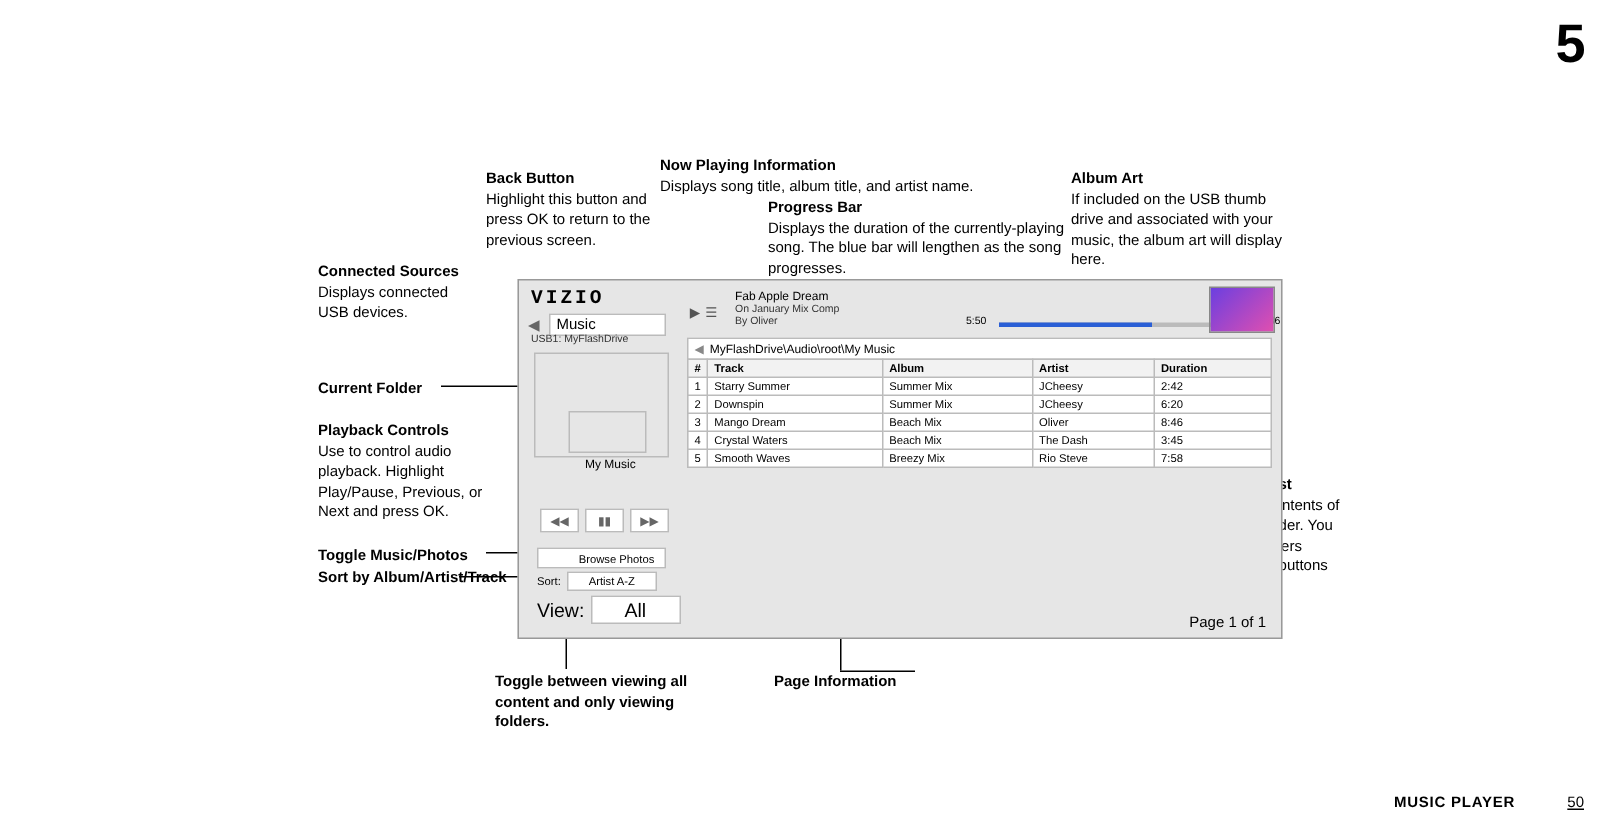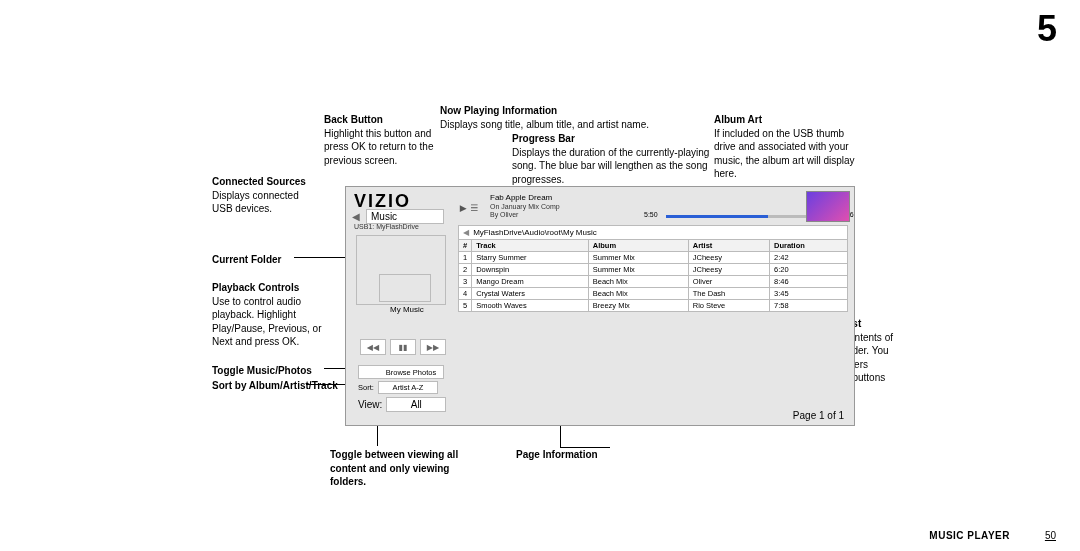--- a/index.html
+++ b/index.html
@@ -3,21 +3,21 @@
 <meta charset="utf-8">
 <style>
   * { box-sizing: border-box; margin: 0; padding: 0; }
   body { width: 1080px; height: 551px; background: #fff; font-family: Helvetica, Arial, sans-serif; color: #000; position: relative; }
   .chapter-num { position: absolute; top: 8px; right: 24px; font-size: 36px; font-weight: bold; letter-spacing: -1px; }
   .pagenum { position: absolute; bottom: 10px; right: 24px; font-size: 10px; text-decoration: underline; }
   .footer-label { position: absolute; bottom: 10px; right: 70px; font-size: 10px; font-weight: bold; letter-spacing: 0.5px; }
   .ann { position: absolute; font-size: 10px; line-height: 1.35; }
   .ann b { font-weight: bold; }
   .ui-panel { position: absolute; left: 345px; top: 186px; width: 510px; height: 240px; background: #e6e6e6; border: 1px solid #999; }
-  .ui-panel .logo { position: absolute; left: 8px; top: 4px; font-weight: bold; font-size: 18px; letter-spacing: 2px; }
+  .ui-panel .logo { position: absolute; left: 8px; top: 4px; font-weight: bold; font-size: 13px; letter-spacing: 2px; font-family: Liberation Mono, monospace; }
   .ui-panel .back { position: absolute; left: 6px; top: 24px; width: 10px; height: 12px; font-size: 10px; color: #666; }
   .ui-panel .mode { position: absolute; left: 20px; top: 22px; width: 78px; text-align: left; font-size: 10px; background: #fff; border: 1px solid #bbb; padding: 1px 4px; }
   .ui-panel .usb-line { position: absolute; left: 8px; top: 36px; font-size: 7px; color: #333; }
   .ui-panel .tree { position: absolute; left: 10px; top: 48px; width: 90px; height: 70px; border: 1px solid #bbb; }
   .ui-panel .tree .folder { position: absolute; left: 22px; top: 38px; width: 52px; height: 28px; border: 1px solid #bbb; }
   .ui-panel .mymusic { position: absolute; left: 44px; top: 118px; font-size: 8px; }
   .ui-panel .np-title { position: absolute; left: 144px; top: 6px; font-size: 8px; }
   .ui-panel .np-sub { position: absolute; left: 144px; top: 16px; font-size: 7px; color: #333; }
   .ui-panel .np-sub2 { position: absolute; left: 144px; top: 24px; font-size: 7px; color: #333; }
   .ui-panel .play-ico { position: absolute; left: 112px; top: 14px; width: 22px; height: 14px; font-size: 9px; color: #555; display:flex; align-items:center; justify-content:space-around;}
@@ -29,21 +29,21 @@
   .ui-panel .path { position: absolute; left: 112px; top: 38px; width: 390px; background: #fff; border: 1px solid #bbb; font-size: 8px; padding: 2px 4px; }
   .ui-panel .path .arrow { color:#888; margin-right:4px; }
   .ui-panel table { position: absolute; left: 112px; top: 52px; width: 390px; border-collapse: collapse; font-size: 7.5px; }
   .ui-panel th, .ui-panel td { border: 1px solid #bbb; padding: 1px 4px; text-align: left; background:#fff; }
   .ui-panel th { background: #f2f2f2; }
   .ui-panel th.idx, .ui-panel td.idx { width: 10px; text-align:center; }
   .ui-panel .transport { position: absolute; left: 14px; top: 152px; display: flex; gap: 4px; }
   .ui-panel .transport .btn { width: 26px; height: 16px; border: 1px solid #bbb; background: #fff; font-size: 8px; display:flex; align-items:center; justify-content:center; color:#666;}
   .ui-panel .photos { position: absolute; left: 12px; top: 178px; width: 86px; height: 14px; border: 1px solid #bbb; background: #fff; font-size: 7.5px; text-align:center; line-height:14px;padding-left:20px;}
   .ui-panel .sortrow { position: absolute; left: 12px; top: 194px; display:flex; align-items:center; font-size: 7.5px; gap:4px;}
-  .ui-panel .viewrow { position: absolute; left: 12px; top: 210px; display:flex; align-items:center; font-size: 10px; gap:4px;}
+  .ui-panel .viewrow { position: absolute; left: 12px; top: 210px; display:flex; align-items:center; font-size: 13px; gap:4px;}
   .ui-panel .sel { width: 60px; border: 1px solid #bbb; background: #fff; text-align: center; padding:1px 12px;}
   .ui-panel .pageinfo { position: absolute; right: 10px; bottom: 4px; font-size: 10px; }
   .line { position: absolute; background: #000; }
 </style>
 </head>
 <body>
 
 <div class="chapter-num">5</div>
 
 <div class="ann" style="left:324px; top:113px; width:120px;">

